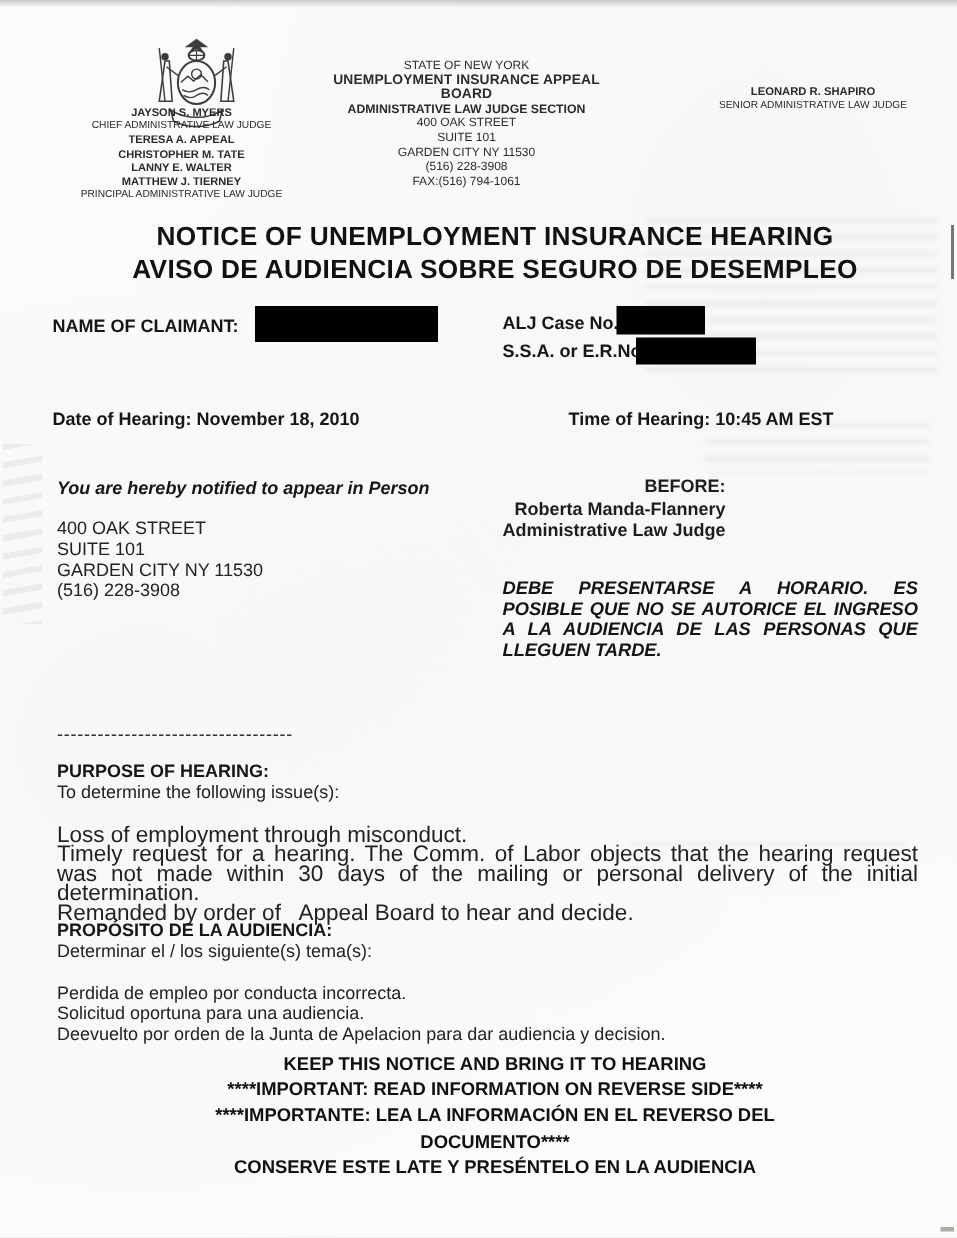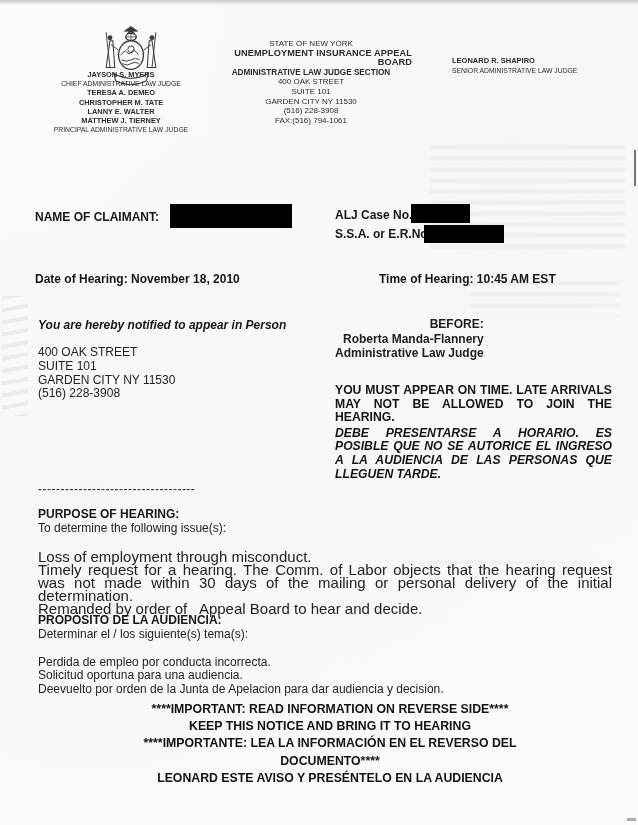--- a/index.html
+++ b/index.html
@@ -12,23 +12,23 @@
     font-family:"Liberation Sans", sans-serif;
     color:#1d1d1d;overflow:hidden;
   }
   .abs{position:absolute;}
   .b{font-weight:700;}
   
   .seal{left:88px;top:24px;width:86px;height:64px;}
   .judges{left:15px;top:70px;width:212px;text-align:center;font-size:7.4px;line-height:9.2px;color:#2b2b2b;}
   .judges .sm{font-size:6.8px;}
   .agency{left:210px;top:39px;width:202px;text-align:center;font-size:8px;line-height:9.6px;color:#2b2b2b;}
-  .agency .big{font-size:9.2px;font-weight:700;letter-spacing:.1px;text-align:right;}
+  .agency .big{font-size:9.2px;font-weight:700;letter-spacing:.1px;}
   .agency .med{font-size:8.2px;font-weight:700;}
-  .senior{left:452px;top:56px;width:180px;text-align:left;color:#2b2b2b;}
+  .senior{left:452px;top:56px;width:180px;text-align:center;color:#2b2b2b;}
   .senior .l1{font-size:7.5px;font-weight:700;line-height:9.5px;}
   .senior .l2{font-size:6.8px;line-height:9px;}
   
   .title{left:30px;top:146px;width:600px;text-align:center;font-weight:700;font-size:17.5px;line-height:22px;letter-spacing:.2px;color:#111;}
   
   .lbl{font-size:12px;font-weight:700;color:#161616;}
   .redact{background:#000;}
   .claimant-label{left:35px;top:210px;}
   .redact-claimant{left:170px;top:204px;width:122px;height:24px;}
   .alj-label{left:335px;top:208px;}
@@ -102,21 +102,21 @@
       <path d="M71 7 l-4 37" stroke-width="1"></path>
       <path d="M66 20 l-8 6" stroke-width="1"></path>
 
       <path d="M27 50 c10 7 26 7 36 0 l-2 8 c-10 5 -22 5 -32 0 z" stroke-width="1.1"></path>
     </g>
   </svg>
 
   <div class="abs judges">
     <div class="b">JAYSON S. MYERS</div>
     <div class="sm">CHIEF ADMINISTRATIVE LAW JUDGE</div>
-    <div class="b">TERESA A. DEMEO</div>
+    <div class="b">TERESA A. APPEAL</div>
     <div class="b">CHRISTOPHER M. TATE</div>
     <div class="b">LANNY E. WALTER</div>
     <div class="b">MATTHEW J. TIERNEY</div>
     <div class="sm">PRINCIPAL ADMINISTRATIVE LAW JUDGE</div>
   </div>
 
   <div class="abs agency">
     <div>STATE OF NEW YORK</div>
     <div class="big">UNEMPLOYMENT INSURANCE APPEAL BOARD</div>
     <div class="med">ADMINISTRATIVE LAW JUDGE SECTION</div>
@@ -125,20 +125,24 @@
     <div>GARDEN CITY NY 11530</div>
     <div>(516) 228-3908</div>
     <div>FAX:(516) 794-1061</div>
   </div>
 
   <div class="abs senior">
     <div class="l1">LEONARD R. SHAPIRO</div>
     <div class="l2">SENIOR ADMINISTRATIVE LAW JUDGE</div>
   </div>
 
+  <div class="abs title">
+    <div>NOTICE OF UNEMPLOYMENT INSURANCE HEARING</div>
+    <div>AVISO DE AUDIENCIA SOBRE SEGURO DE DESEMPLEO</div>
+  </div>
 
   <div class="abs lbl claimant-label">NAME OF CLAIMANT:</div>
   <div class="abs redact redact-claimant"></div>
   <div class="abs lbl alj-label">ALJ Case No.</div>
   <div class="abs redact redact-alj"></div>
   <div class="abs lbl ssa-label">S.S.A. or E.R.No.</div>
   <div class="abs redact redact-ssa"></div>
 
   <div class="abs lbl date-line">Date of Hearing: November 18, 2010</div>
   <div class="abs lbl time-line">Time of Hearing: 10:45 AM EST</div>
@@ -152,21 +156,20 @@
   </div>
 
   <div class="abs location-block">
     <div>400 OAK STREET</div>
     <div>SUITE 101</div>
     <div>GARDEN CITY NY 11530</div>
     <div>(516) 228-3908</div>
   </div>
 
   <div class="abs warning-block">
-    <span class="en">YOU MUST APPEAR ON TIME. LATE ARRIVALS MAY NOT BE ALLOWED TO JOIN THE HEARING.</span>
     <span class="es">DEBE PRESENTARSE A HORARIO. ES POSIBLE QUE NO SE AUTORICE EL INGRESO A LA AUDIENCIA DE LAS PERSONAS QUE LLEGUEN TARDE.</span>
   </div>
 
   <div class="abs divider">-----------------------------------</div>
 
   <div class="abs lbl purpose-h">PURPOSE OF HEARING:</div>
   <div class="abs purpose-i">To determine the following issue(s):</div>
   <div class="abs purpose-issues">
     <p>Loss of employment through misconduct.</p>
     <p>Timely request for a hearing. The Comm. of Labor objects that the hearing request was not made within 30 days of the mailing or personal delivery of the initial determination.</p>
@@ -175,20 +178,20 @@
 
   <div class="abs lbl prop-h">PROPÓSITO DE LA AUDIENCIA:</div>
   <div class="abs prop-issues">
     <p>Perdida de empleo por conducta incorrecta.</p>
     <p>Solicitud oportuna para una audiencia.</p>
     <p>Deevuelto por orden de la Junta de Apelacion para dar audiencia y decision.</p>
   </div>
   <div class="abs prop-i">Determinar el / los siguiente(s) tema(s):</div>
 
   <div class="abs footer">
+    <div>KEEP THIS NOTICE AND BRING IT TO HEARING</div>
     <div>****IMPORTANT: READ INFORMATION ON REVERSE SIDE****</div>
-    <div>KEEP THIS NOTICE AND BRING IT TO HEARING</div>
     <div>****IMPORTANTE: LEA LA INFORMACIÓN EN EL REVERSO DEL</div>
     <div>DOCUMENTO****</div>
-    <div>LEONARD ESTE AVISO Y PRESÉNTELO EN LA AUDIENCIA</div>
+    <div>CONSERVE ESTE LATE Y PRESÉNTELO EN LA AUDIENCIA</div>
   </div>
 
 </div>
 
 </body></html>

